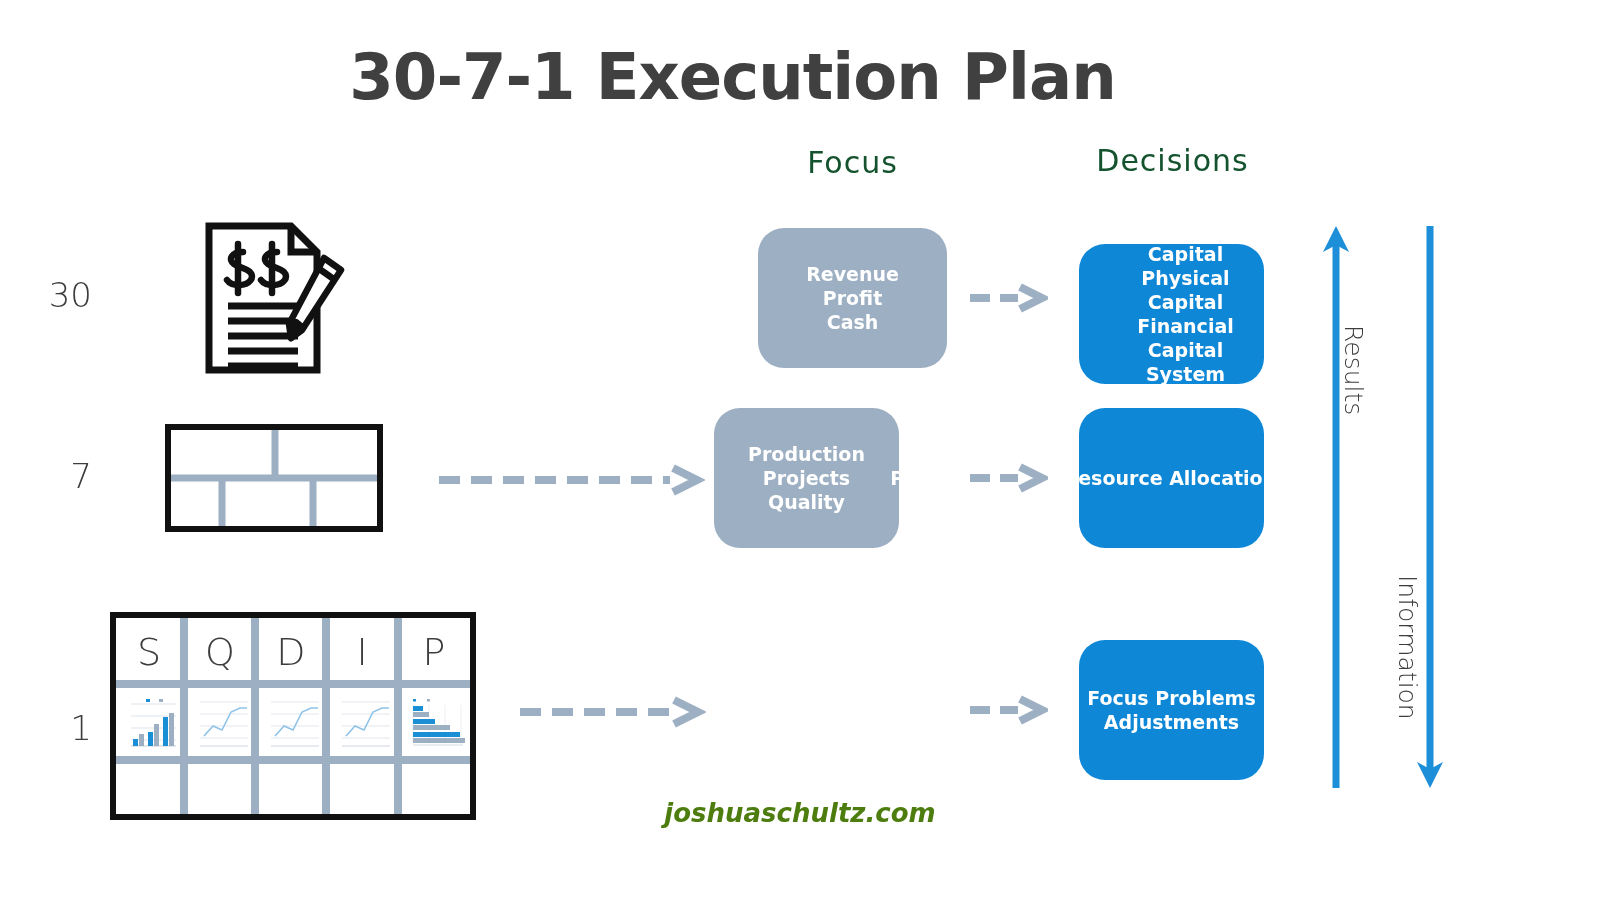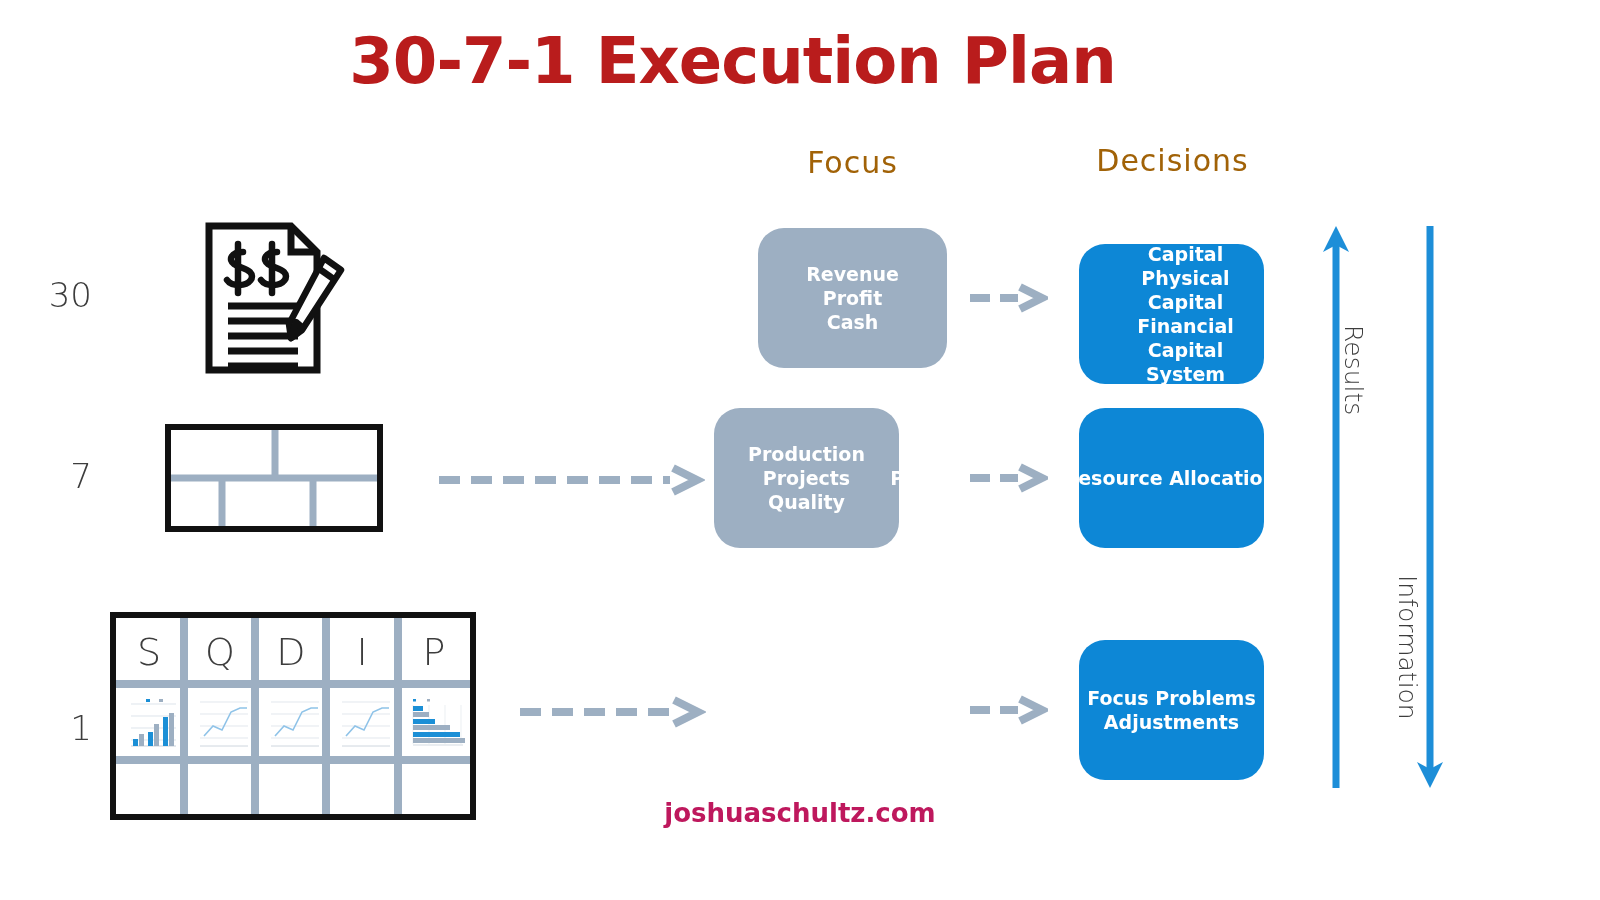--- a/index.html
+++ b/index.html
@@ -7,33 +7,33 @@
     width:1600px;height:900px;
     background:#ffffff;
     font-family:"DejaVu Sans", sans-serif;
     overflow:hidden;
     position:relative;
   }
   .canvas{position:absolute;left:0;top:0;width:1600px;height:900px;}
 
   
   .title{
-    position:absolute;left:0;top:24px;width:1465px;
+    position:absolute;left:0;top:40px;width:1465px;
     text-align:center;
     font-family:"DejaVu Sans", sans-serif;
     font-weight:bold;
     font-size:64px;
     letter-spacing:-1px;
-    color:#b91c1c;
+    color:#404040;
   }
   .col-head{
     position:absolute;
     font-size:30px;
     letter-spacing:1px;
-    color:#a16207;
+    color:#14532d;
     white-space:nowrap;
   }
   #head-focus{left:760px;top:145px;width:185px;text-align:center;}
   #head-decisions{left:1065px;top:143px;width:215px;text-align:center;}
 
   
   .row-num{
     position:absolute;
     font-size:34px;
     color:#3d3d3d;
@@ -93,22 +93,23 @@
     transform-origin:0 0;
   }
   #vlabel-results{left:1368px;top:325px;transform:rotate(90deg);}
   #vlabel-information{left:1422px;top:575px;transform:rotate(90deg);}
 
   
   #footer{
     position:absolute;left:560px;top:798px;width:480px;
     text-align:center;
     font-size:26px;font-weight:bold;
-    color:#be185d;
+    color:#4d7c0f;
     font-family:"DejaVu Sans", sans-serif;
+    font-style:italic;
   }
 </style>
 </head>
 <body>
 
 <div class="canvas">
 
   <div class="title">30-7-1 Execution Plan</div>
 
   <div class="col-head" id="head-focus">Focus</div>

